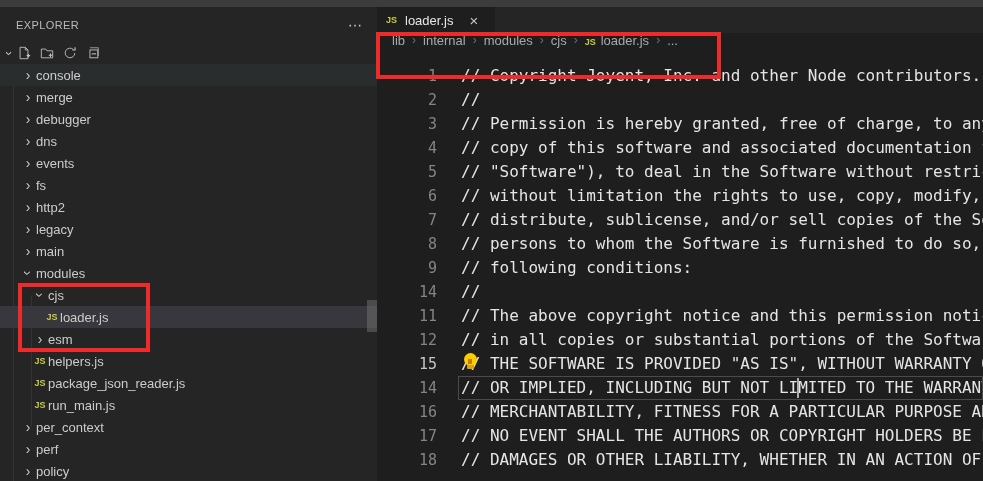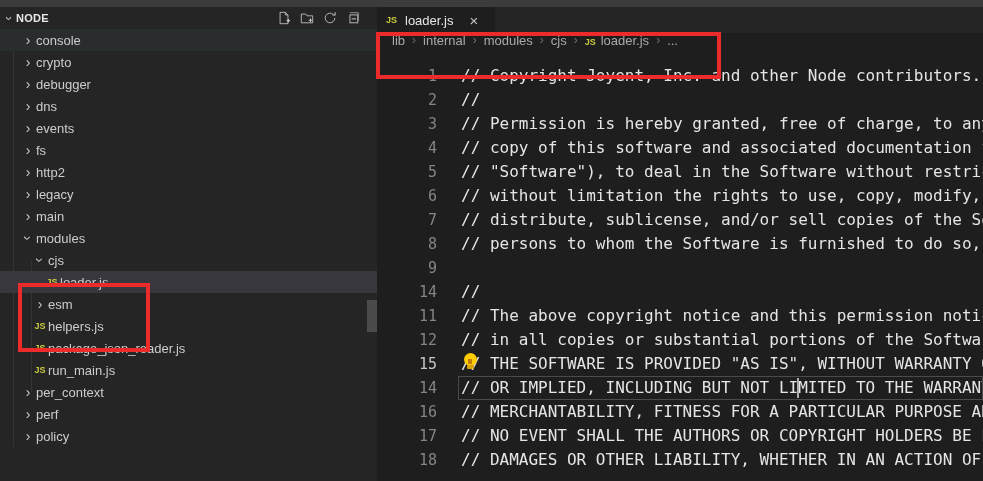--- a/index.html
+++ b/index.html
@@ -71,23 +71,26 @@
   .anno2 { left:18px; top:283px; width:132px; height:69px; }
 </style>
 </head>
 <body>
 
 <div class="app">
   <div class="titlebar"></div>
   <div class="left-edge"></div>
 
   <div class="sidebar">
+    <div class="explorer-header">
+      <span class="explorer-title">EXPLORER</span>
+      <span class="more-btn">⋯</span>
+    </div>
     <div class="section-header">
       <span class="section-chevron">›</span>
-      <span class="section-title">NODE</span>
       <span class="section-actions">
         <span class="act">
           <svg width="14" height="14" viewBox="0 0 16 16">
               <path d="M9.5 1.5h-6v13h9v-10z"></path>
               <path d="M9.5 1.5v3h3"></path>
               <path d="M11 11h4M13 9v4" stroke-width="1.2"></path>
             </svg>
         </span>
         <span class="act">
           <svg width="14" height="14" viewBox="0 0 16 16">
@@ -112,21 +115,21 @@
     </div>
     <div class="tree" id="tree">
       <div class="guide1"></div>
       <div class="guide2"></div>
     <div class="row lvl1 focused">
           <span class="twist">›</span>
           <span class="lbl">console</span>
         </div>
         <div class="row lvl1">
           <span class="twist">›</span>
-          <span class="lbl">crypto</span>
+          <span class="lbl">merge</span>
         </div>
         <div class="row lvl1">
           <span class="twist">›</span>
           <span class="lbl">debugger</span>
         </div>
         <div class="row lvl1">
           <span class="twist">›</span>
           <span class="lbl">dns</span>
         </div>
         <div class="row lvl1">
@@ -249,20 +252,21 @@
         <div class="line">
           <span class="ln">7</span>
           <span class="lc">// distribute, sublicense, and/or sell copies of the Software, and to permit</span>
         </div>
         <div class="line">
           <span class="ln">8</span>
           <span class="lc">// persons to whom the Software is furnished to do so, subject to the</span>
         </div>
         <div class="line">
           <span class="ln">9</span>
+          <span class="lc">// following conditions:</span>
         </div>
         <div class="line">
           <span class="ln">14</span>
           <span class="lc">//</span>
         </div>
         <div class="line">
           <span class="ln">11</span>
           <span class="lc">// The above copyright notice and this permission notice shall be included</span>
         </div>
         <div class="line">

